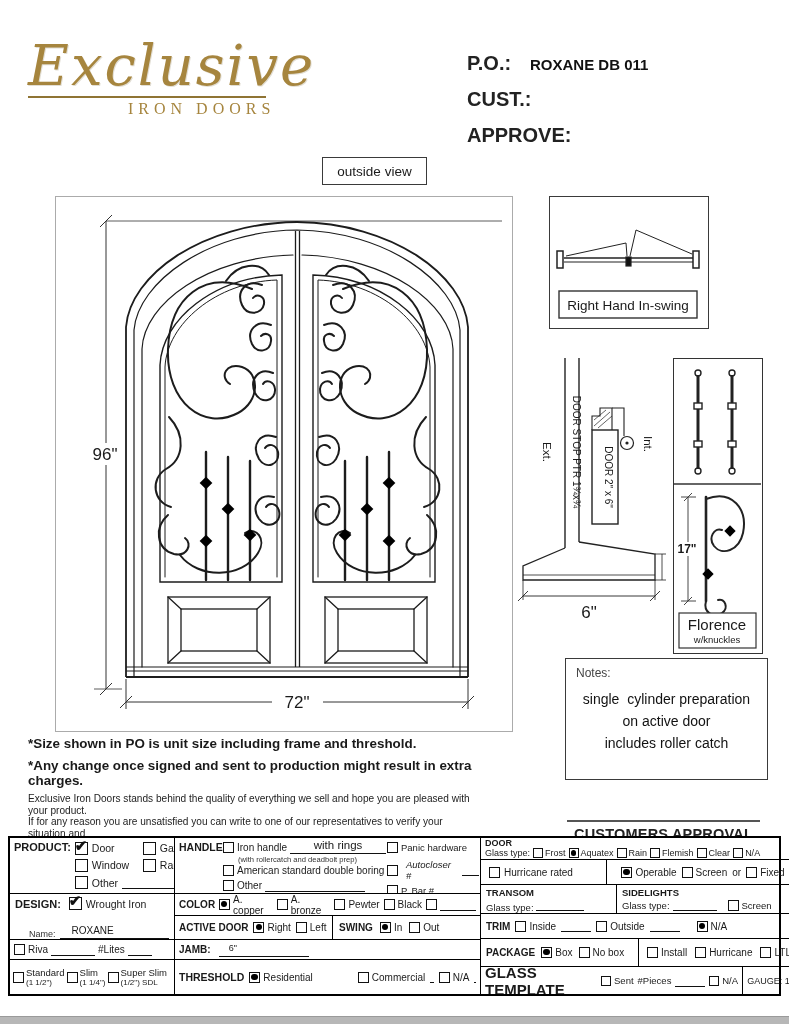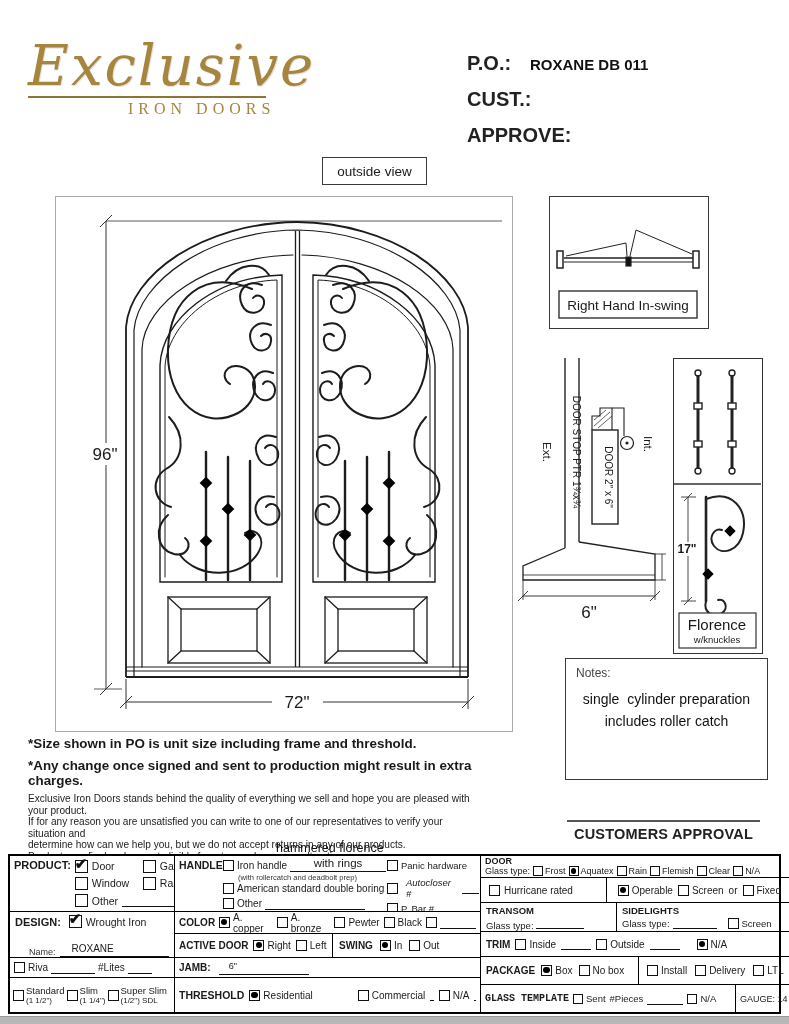--- a/index.html
+++ b/index.html
@@ -217,20 +217,21 @@
       <rect x="5" y="254" width="77" height="35" fill="#fff" stroke="#333" stroke-width="1.2"></rect>
       <text x="43" y="271" font-size="15" text-anchor="middle">Florence</text>
       <text x="43" y="284" font-size="9.5" text-anchor="middle">w/knuckles</text>
     </svg>
   </div>
 
   <div class="abs boxed" style="left:565px;top:658px;width:203px;height:122px;box-sizing:border-box;">
     <div style="font-size:12px;color:#444;margin:7px 0 0 10px;">Notes:</div>
     <div style="margin-top:8px;">
       <div class="notes-line">single  cylinder preparation</div>
+      <div class="notes-line">on active door</div>
       <div class="notes-line">includes roller catch</div>
     </div>
   </div>
 
   <div class="abs" style="left:28px;top:736px;width:450px;">
     <div class="b" style="font-size:13.4px;">*Size shown in PO is unit size including frame and threshold.</div>
     <div class="b" style="font-size:13.4px;margin-top:7px;">*Any change once signed and sent to production might result in extra charges.</div>
     <div style="margin-top:5px;">
       <div class="disc-sm">Exclusive Iron Doors stands behind the quality of everything we sell and hope you are pleased with your product.</div>
       <div class="disc-sm">If for any reason you are unsatisfied you can write to one of our representatives to verify your situation and</div>
@@ -239,21 +240,21 @@
       <div class="disc-sm">By signing you agree to our terms and conditions, delivery pdf and forms of payment.</div>
       <div class="disc-sm">*Doors measurements do not include the gaps between jambs</div>
     </div>
   </div>
 
   <div class="abs" style="left:567px;top:820px;width:193px;border-top:2px solid #555;"></div>
   <div class="abs" style="left:567px;top:826px;width:193px;text-align:center;font-size:14.5px;font-weight:bold;color:#222;letter-spacing:.2px;">CUSTOMERS APPROVAL</div>
 
   <div class="abs" style="left:276px;top:841px;font-size:12.5px;color:#111;">hammered florence</div>
 
-  <div class="abs tbl" style="left:8px;top:854px;width:773px;height:160px;">
+  <div class="abs tbl" style="left:8px;top:836px;width:773px;height:160px;">
 
     <div class="tcol" style="width:164px;">
 
       <div class="trow" style="height:56px;padding:3px 4px;display:flex;gap:4px;">
         <span class="seclab" style="font-size:11px;">PRODUCT:</span>
         <span style="display:grid;grid-template-columns:62px auto;gap:3px 6px;font-size:10.5px;">
           <span class="opt">
               <span class="cb check"></span>
               <span>Door</span>
             </span>
@@ -551,34 +552,34 @@
                 <span>No box</span>
               </span>
           </div>
           <div style="flex:1;display:flex;align-items:center;gap:8px;padding:0 8px;font-size:10px;justify-content:center;">
             <span class="opt" style="gap:3px;">
                 <span class="cb empty"></span>
                 <span>Install</span>
               </span>
             <span class="opt" style="gap:3px;">
                 <span class="cb empty"></span>
-                <span>Delivery</span>
+                <span>Hurricane</span>
               </span>
             <span class="opt" style="gap:3px;">
                 <span class="cb empty"></span>
                 <span>LTL</span>
               </span>
           </div>
         </div>
       </div>
 
       <div class="trow last xs" style="height:27px;">
         <div class="cell-split">
           <div style="flex:1;display:flex;align-items:center;gap:4px;padding:0 4px;font-size:9.5px;">
-            <span class="seclab" style="font-size:10px;font-family:Liberation Mono, monospace;">GLASS TEMPLATE</span>
+            <span class="seclab" style="font-size:15px;">GLASS TEMPLATE</span>
             <span class="opt" style="gap:3px;">
                 <span class="cb empty"></span>
                 <span>Sent</span>
               </span>
             <span>#Pieces</span>
             <span class="blank" style="width:36px;"></span>
             <span class="opt" style="gap:3px;">
                 <span class="cb empty"></span>
                 <span>N/A</span>
               </span>

